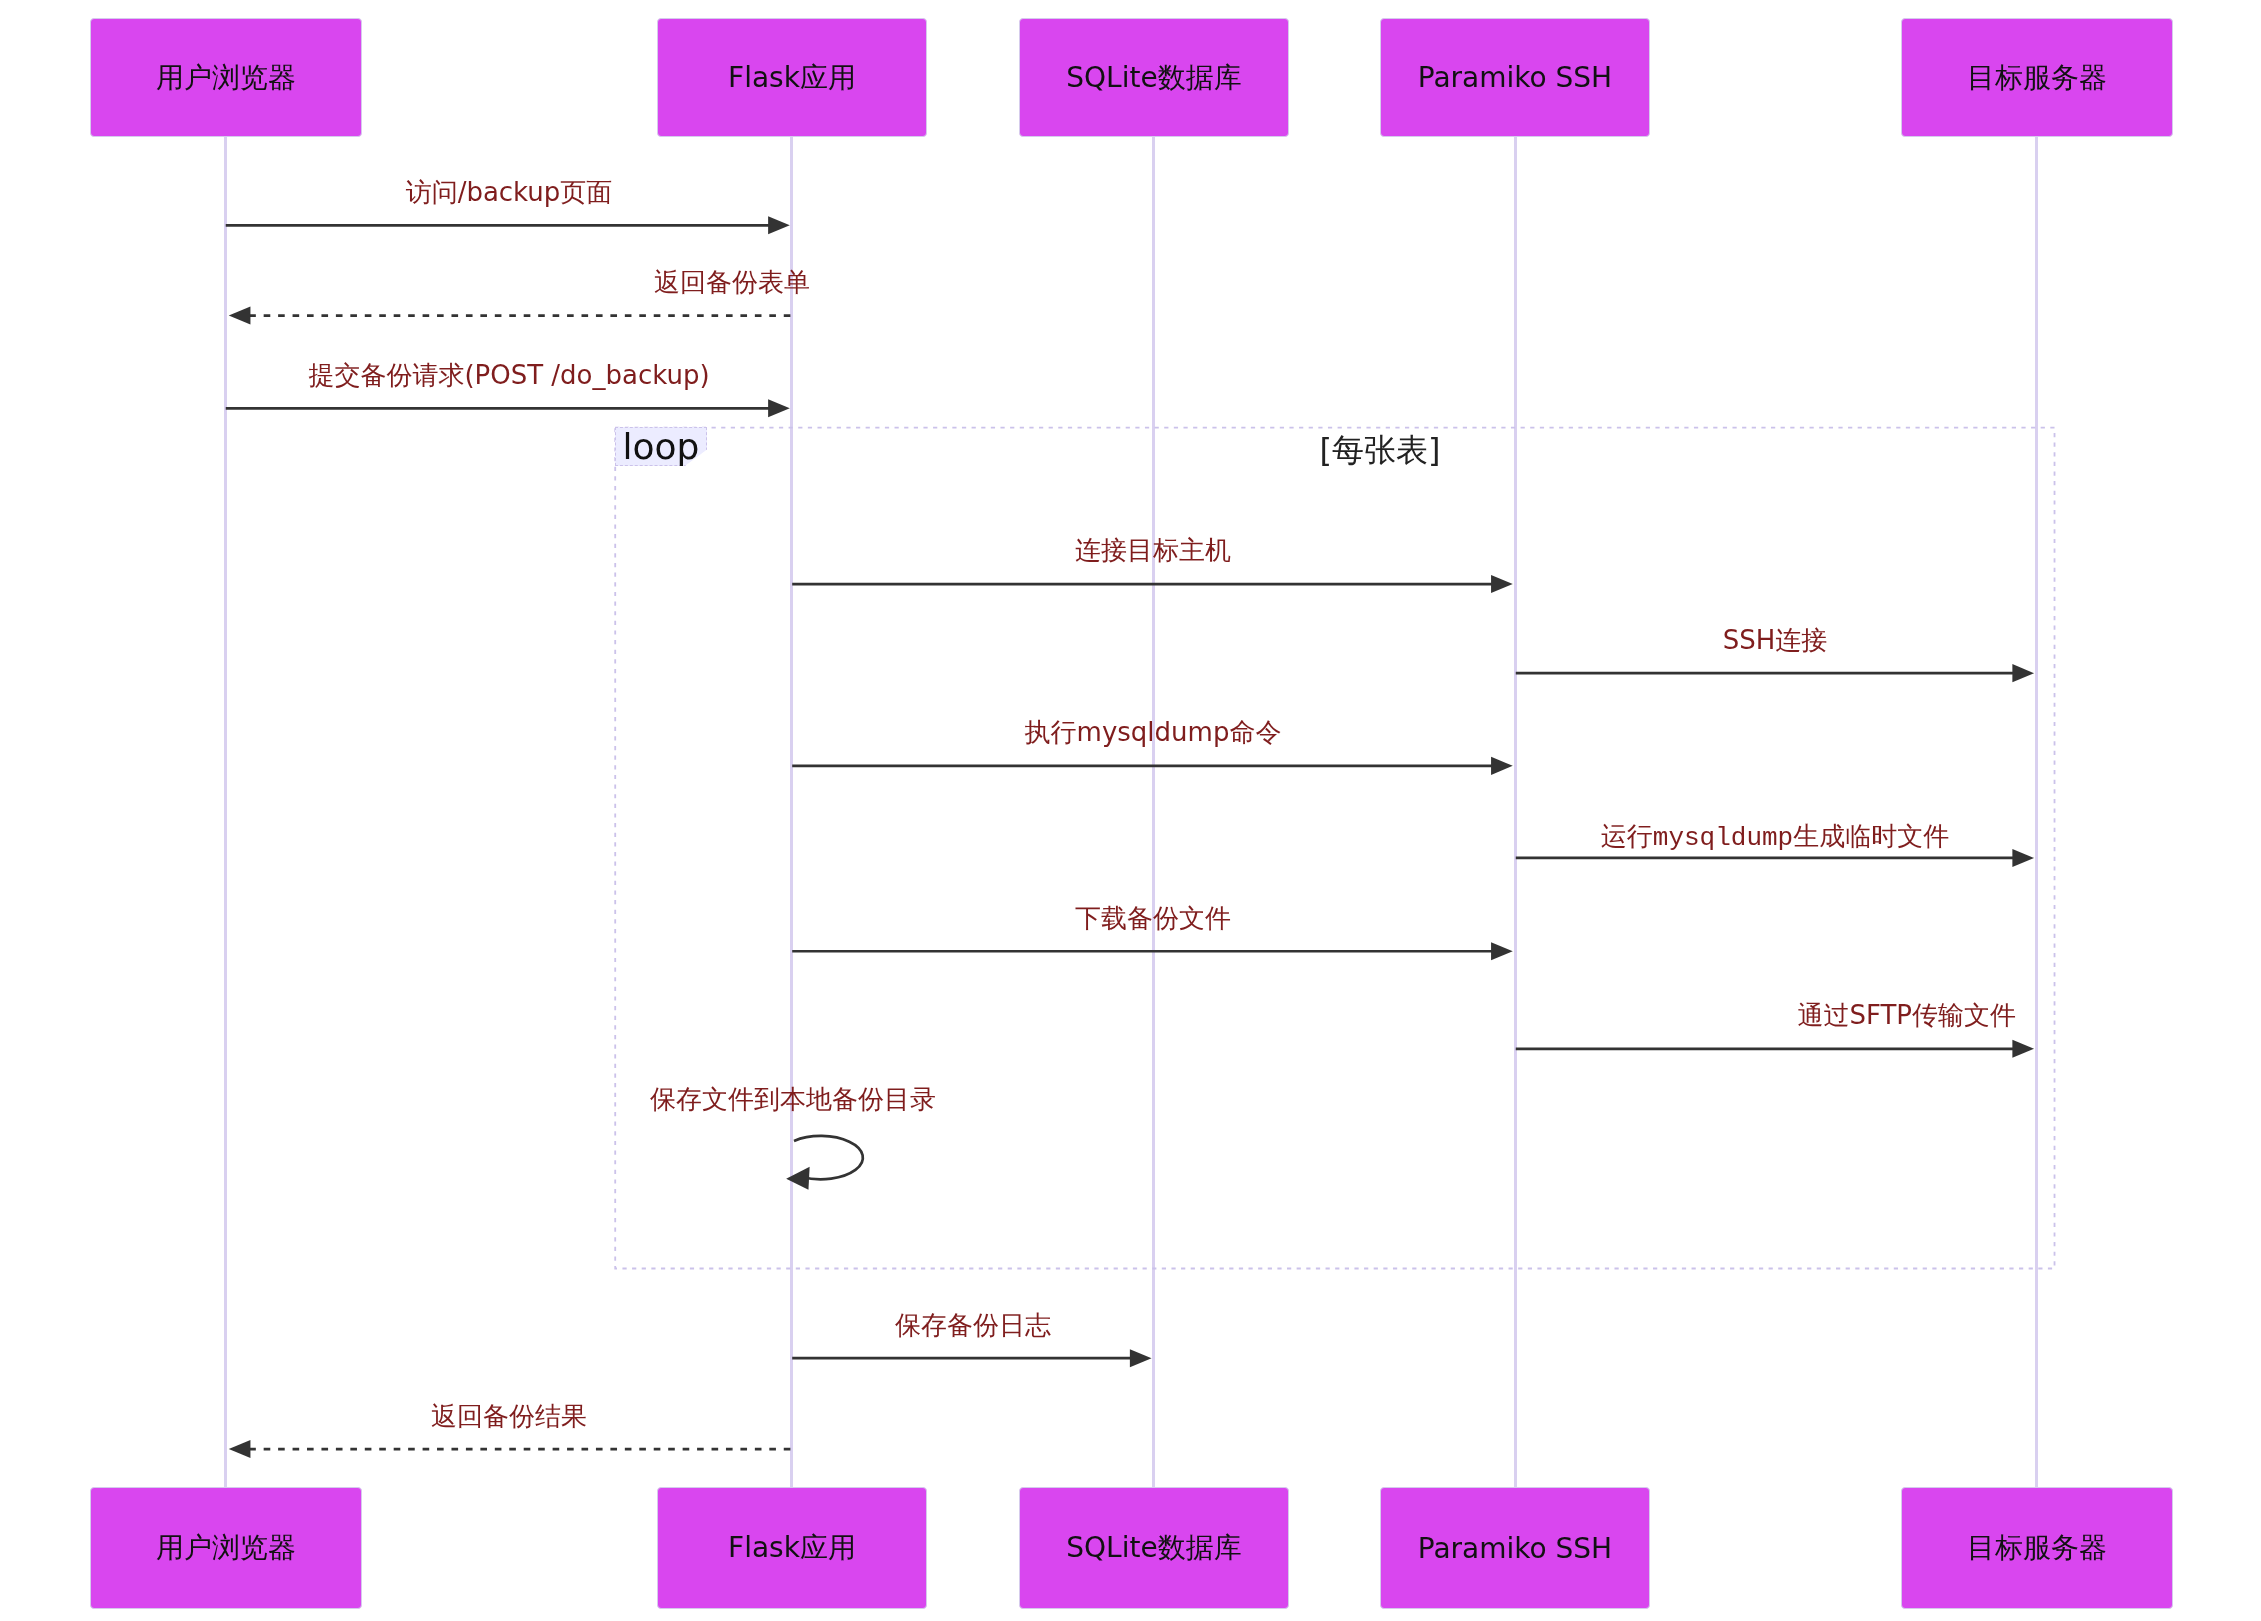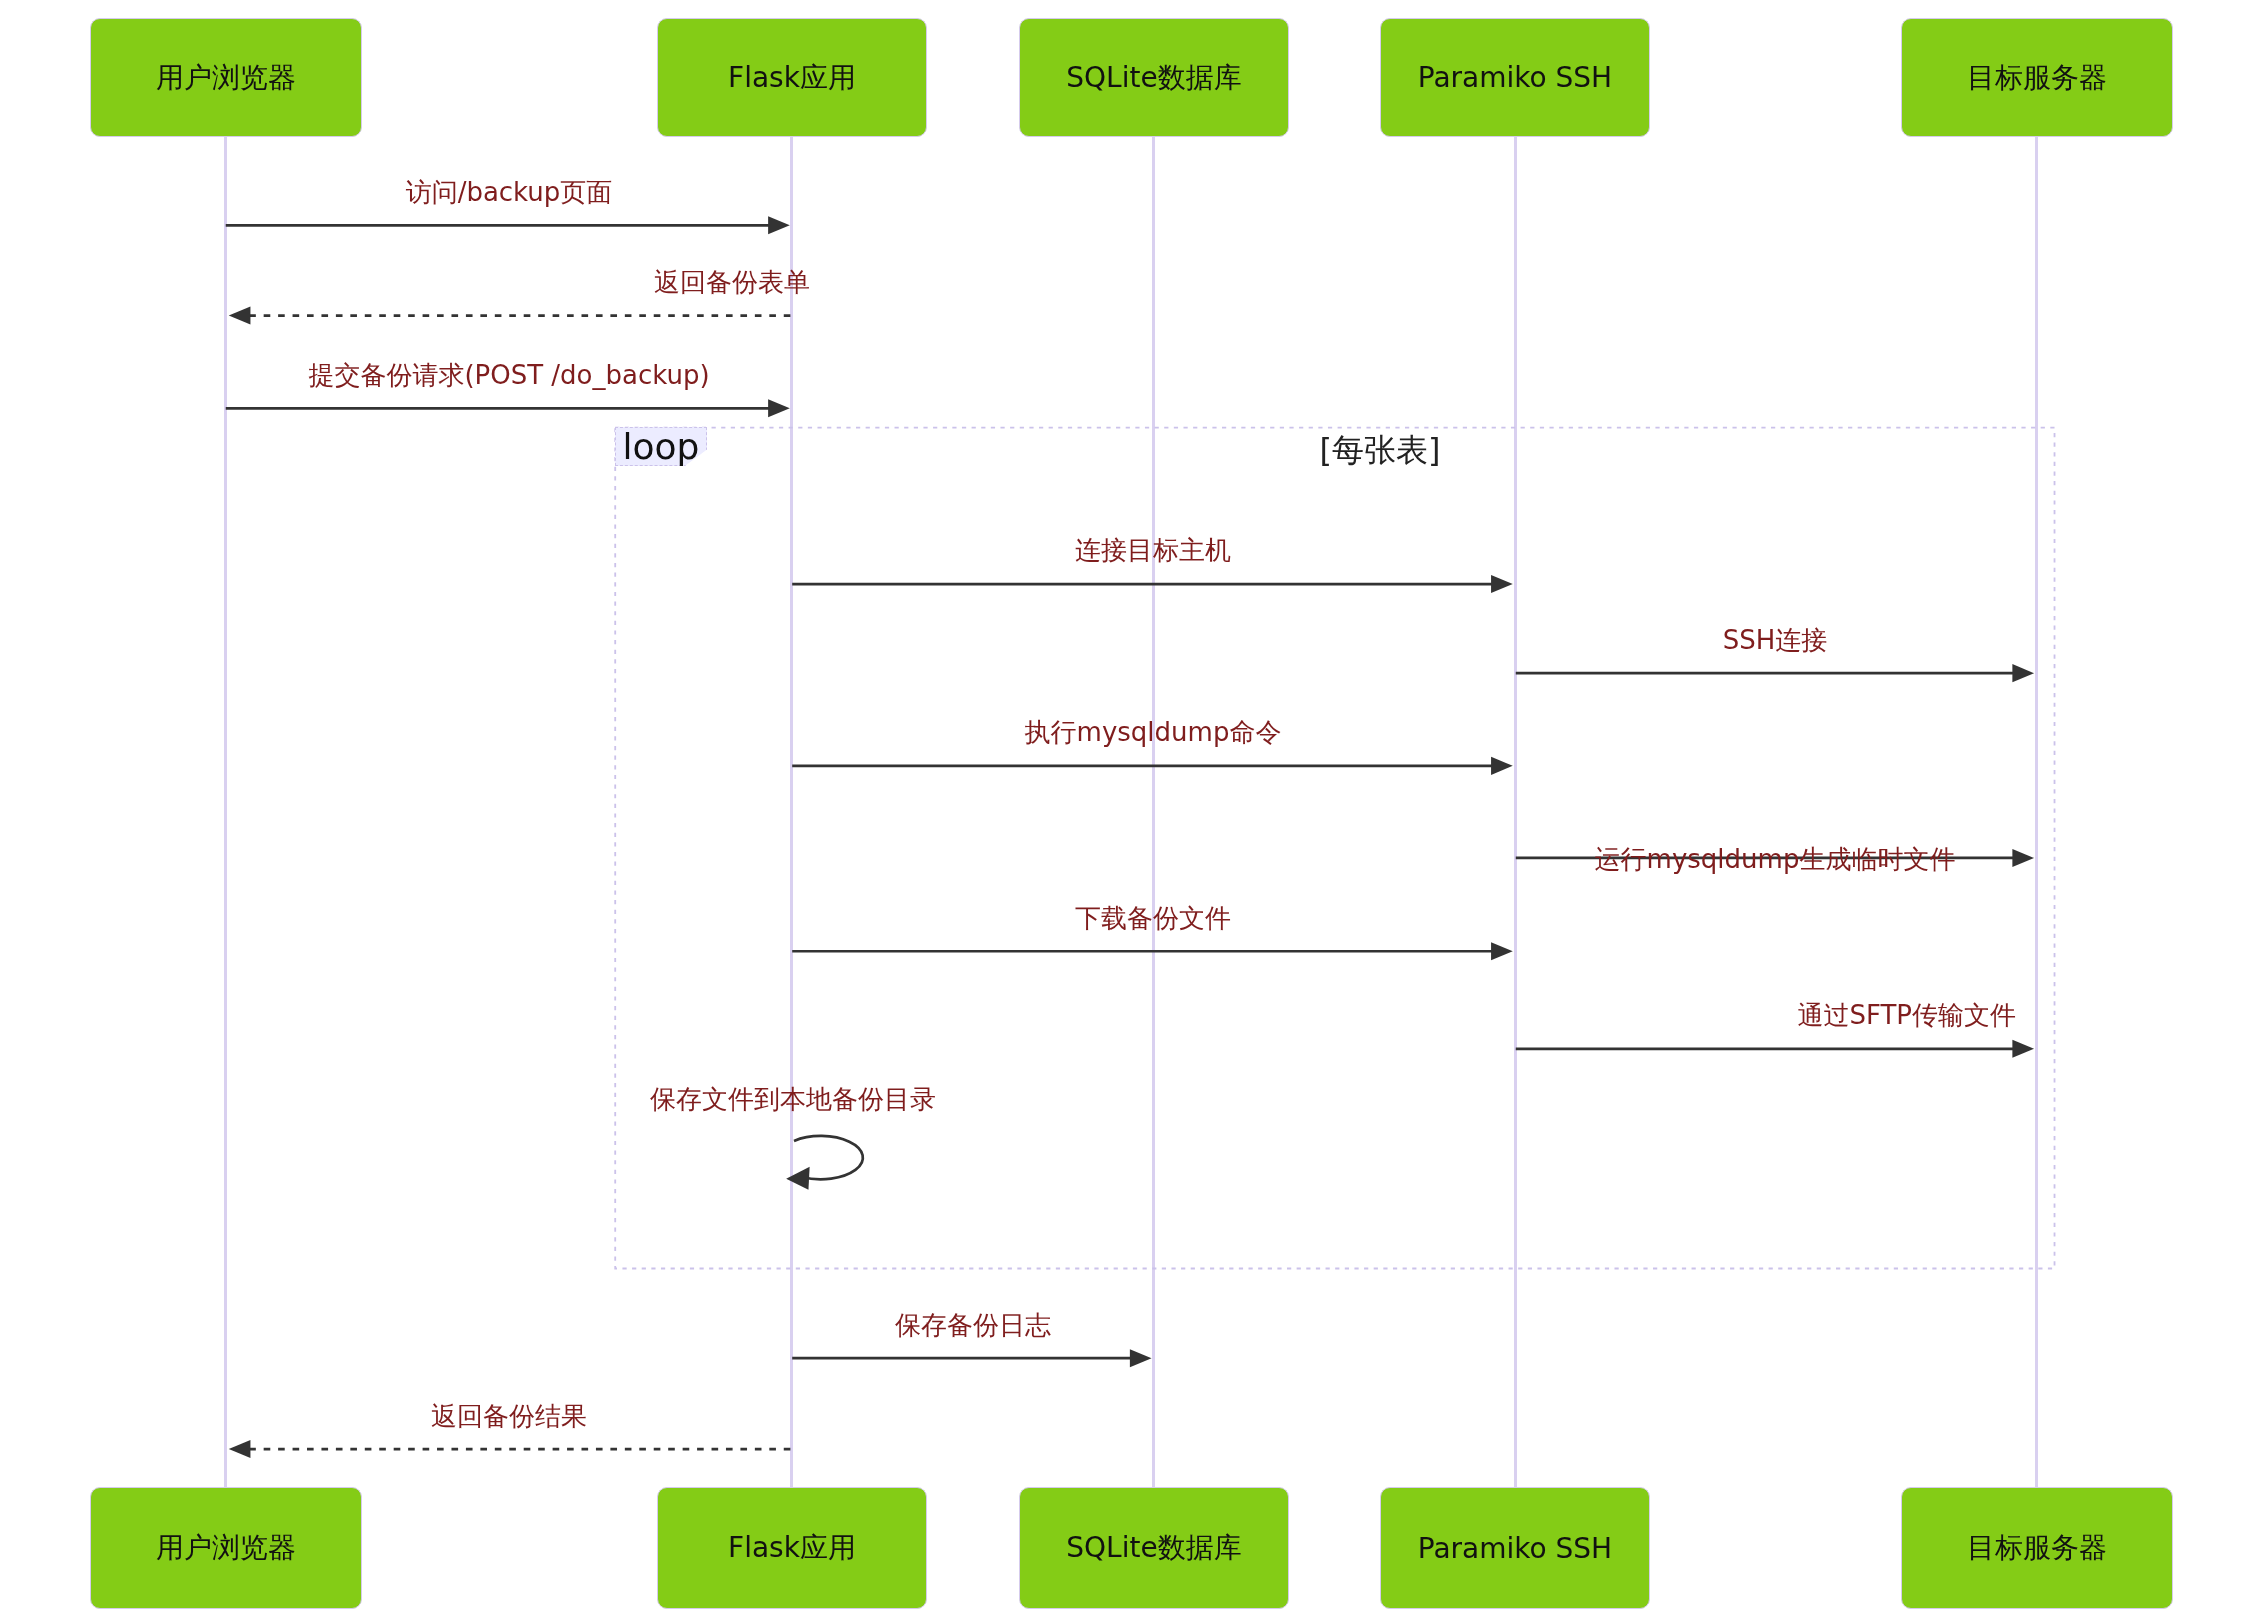--- a/index.html
+++ b/index.html
@@ -7,23 +7,23 @@
     position:relative;
     width:2261px;height:1622px;
     background:#ffffff;
     font-family:"DejaVu Sans","Liberation Sans",sans-serif;
     overflow:hidden;
   }
   
   .actor{
     position:absolute;
     height:119px;
-    background:#84cc16;
+    background:#d946ef;
     border:1.8px solid #D5CBEC;
-    border-radius:10px;
+    border-radius:4px;
     box-sizing:border-box;
     display:flex;align-items:center;justify-content:center;
     font-size:28px;color:#111111;
     z-index:3;
   }
   .actor.bottom{top:1487px;height:122px;}
   .a1{left:90px;width:272px;top:18px;}
   .a2{left:657px;width:270px;top:18px;}
   .a3{left:1019px;width:270px;top:18px;}
   .a4{left:1380px;width:270px;top:18px;}
@@ -56,21 +56,21 @@
     position:absolute;width:602px;height:35px;
     text-align:center;line-height:35px;
     font-size:26px;color:#7f1d1d;white-space:nowrap;z-index:2;
   }
   .m1 {left:208px; top:175px;}
   .m2 {left:208px; top:265px;text-align:right;}
   .m3 {left:208px; top:358px;}
   .m4 {left:852px;top:533px;}
   .m5 {left:1474px;top:623px;}
   .m6 {left:852px;top:715px;}
-  .m7 {left:1474px;top:842px;}
+  .m7 {left:1474px;top:821px;font-family:Liberation Mono, monospace;}
   .m8 {left:852px;top:901px;}
   .m9 {left:1414px;top:998px;text-align:right;}
   .m10{left:492px; top:1082px;}
   .m11{left:672px;top:1308px;}
   .m12{left:208px; top:1399px;}
   
   #arrows{position:absolute;left:0;top:0;z-index:1;}
 </style>
 </head>
 <body>

